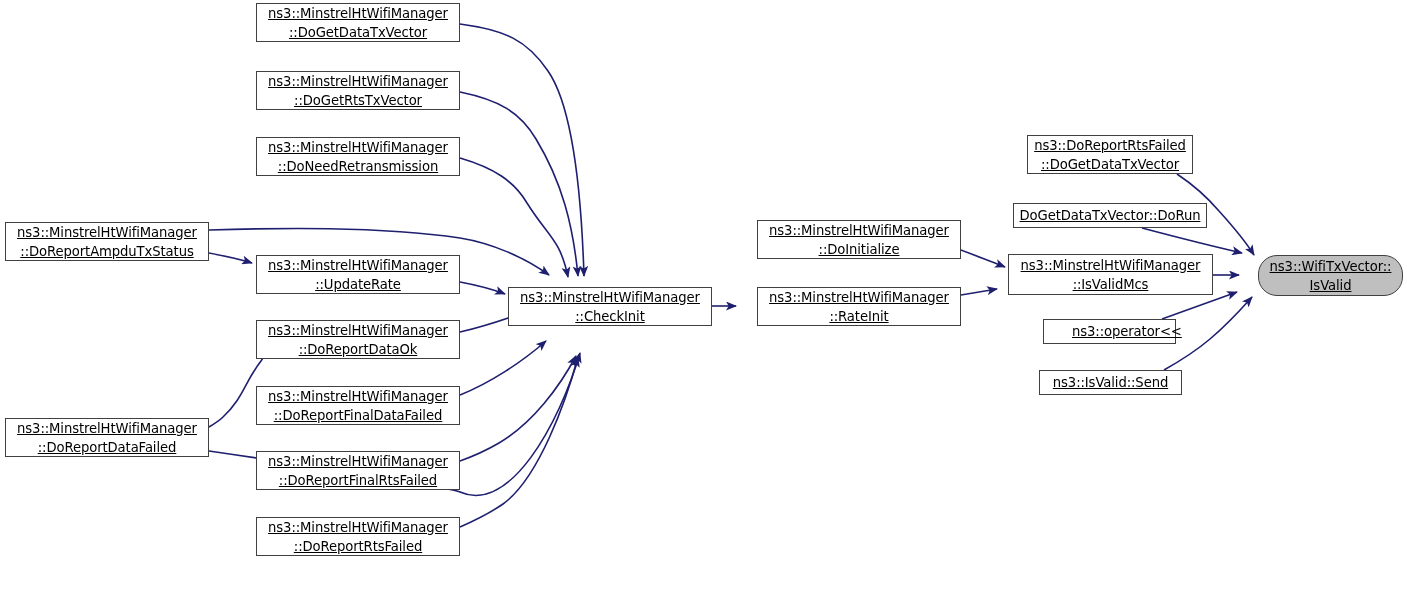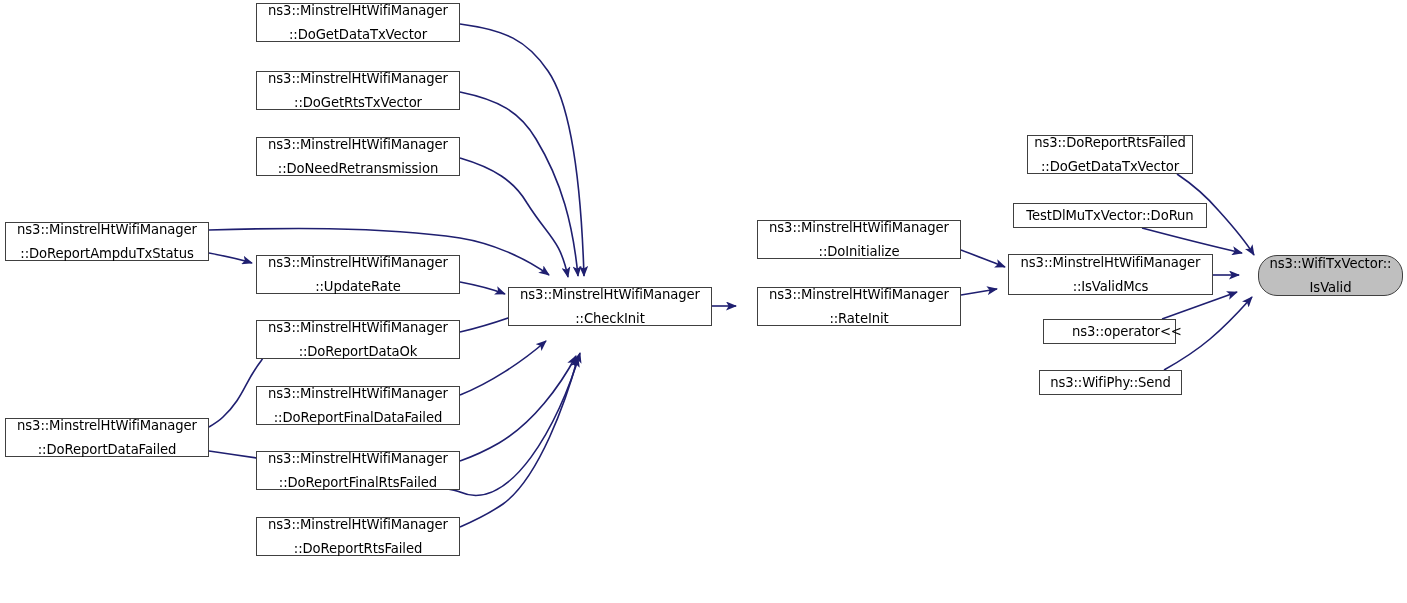--- a/index.html
+++ b/index.html
@@ -27,25 +27,26 @@
     position: absolute;
     box-sizing: border-box;
     border: 1px solid #404040;
     background: #ffffff;
     display: flex;
     align-items: center;
     justify-content: center;
     text-align: center;
     color: #000000;
     font-size: 13.2px;
-    line-height: 24px;
+    line-height: 19px;
     letter-spacing: -0.1px;
     white-space: pre-line;
     cursor: pointer;
     z-index: 2;
+    text-decoration: underline;
   }
   .node.highlight {
     background: #bfbfbf;
     border-color: #404040;
   }
   .node .lbl {
     display: block;
     width: 100%;
     padding: 0 3px;
     box-sizing: border-box;
@@ -108,22 +109,22 @@
       <div class="node" style="left: 256px; top: 517px; width: 204px; height: 39px;"><span class="lbl">ns3::MinstrelHtWifiManager
 ::DoReportRtsFailed</span></div>
       <div class="node" style="left: 508px; top: 287px; width: 204px; height: 39px;"><span class="lbl">ns3::MinstrelHtWifiManager
 ::CheckInit</span></div>
       <div class="node" style="left: 757px; top: 220px; width: 204px; height: 39px;"><span class="lbl">ns3::MinstrelHtWifiManager
 ::DoInitialize</span></div>
       <div class="node" style="left: 757px; top: 287px; width: 204px; height: 39px;"><span class="lbl">ns3::MinstrelHtWifiManager
 ::RateInit</span></div>
       <div class="node" style="left: 1027px; top: 135px; width: 166px; height: 39px;"><span class="lbl">ns3::DoReportRtsFailed
 ::DoGetDataTxVector</span></div>
-      <div class="node" style="left: 1013px; top: 203px; width: 194px; height: 25px;"><span class="lbl">TestDlMuTxVector::DoRun</span></div>
+      <div class="node" style="left: 1013px; top: 203px; width: 194px; height: 25px;"><span class="lbl">DoGetDataTxVector::DoRun</span></div>
       <div class="node" style="left: 1008px; top: 254px; width: 205px; height: 41px;"><span class="lbl">ns3::MinstrelHtWifiManager
 ::IsValidMcs</span></div>
       <div class="node" style="left: 1043px; top: 319px; width: 133px; height: 25px; padding-left: 25px;"><span class="lbl">ns3::operator&lt;&lt;</span></div>
-      <div class="node" style="left: 1039px; top: 370px; width: 143px; height: 25px;"><span class="lbl">ns3::WifiPhy::Send</span></div>
+      <div class="node" style="left: 1039px; top: 370px; width: 143px; height: 25px;"><span class="lbl">ns3::IsValid::Send</span></div>
       <div class="node highlight" style="left: 1258px; top: 255px; width: 145px; height: 41px; border-radius: 19px;"><span class="lbl">ns3::WifiTxVector::
 IsValid</span></div>
     </div>
 
 </div>
 
 </body></html>

